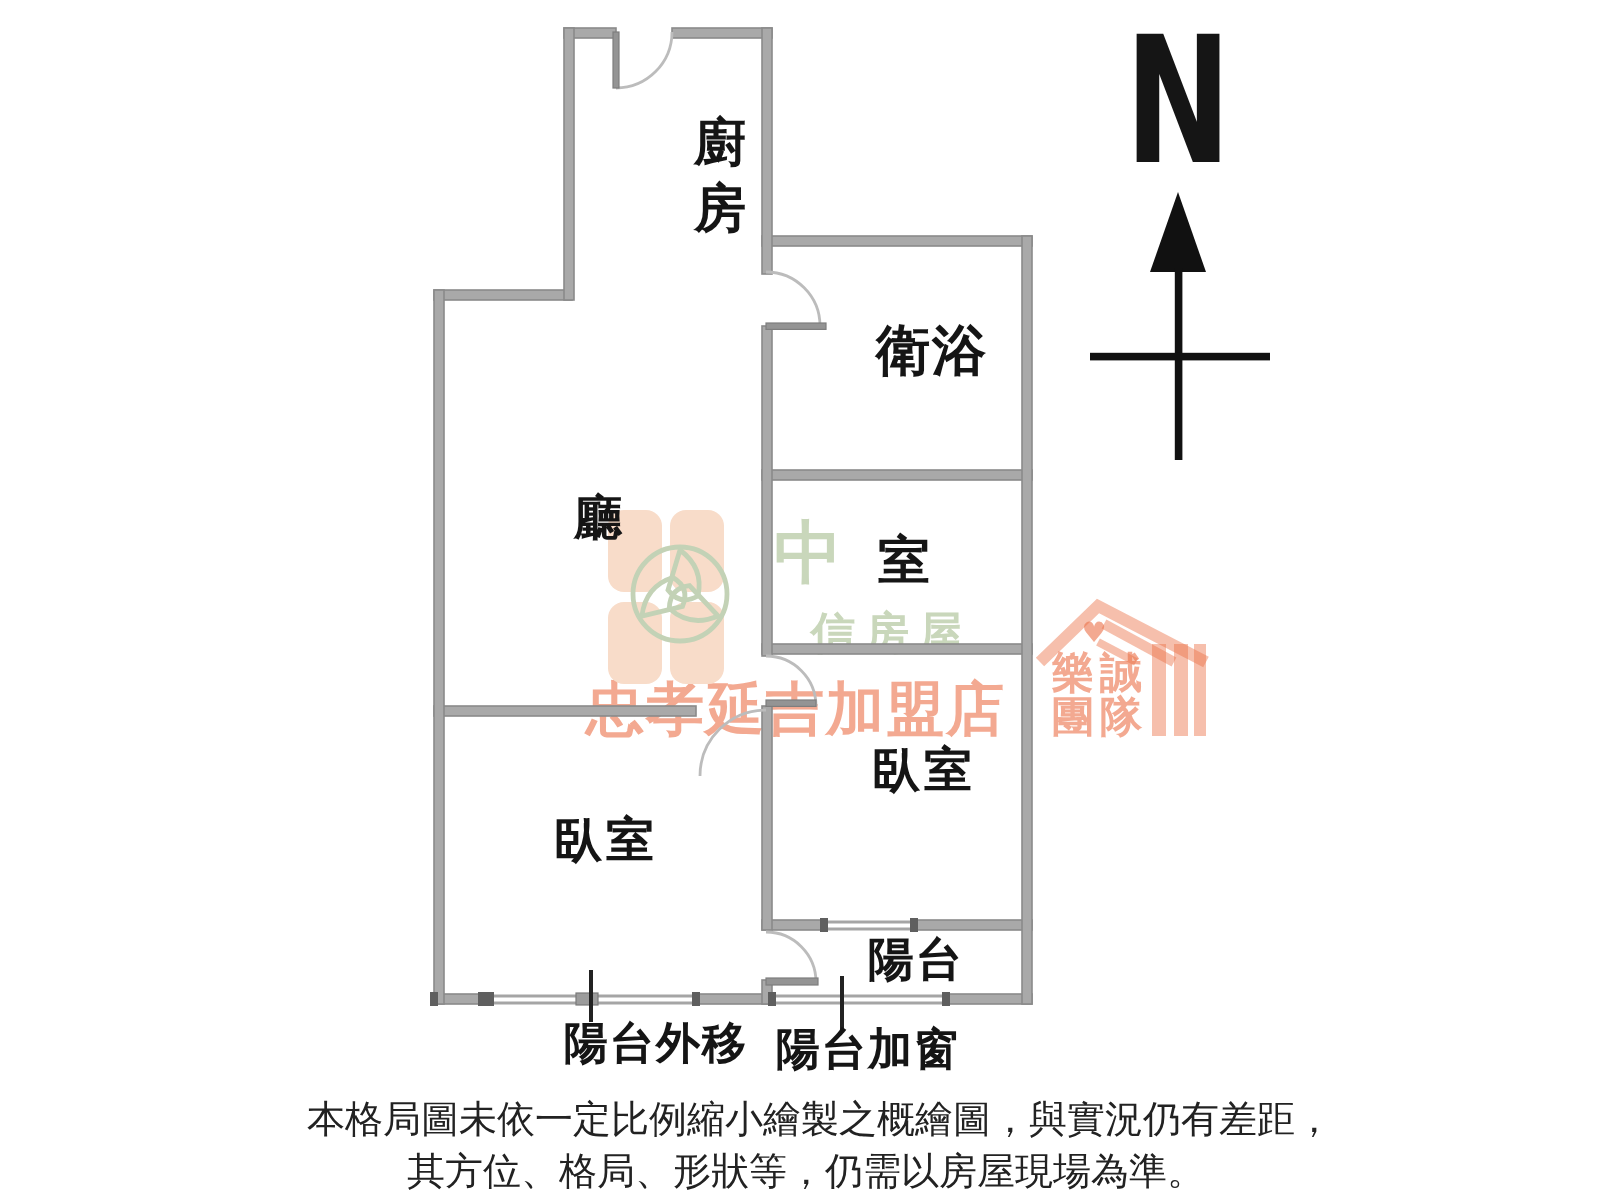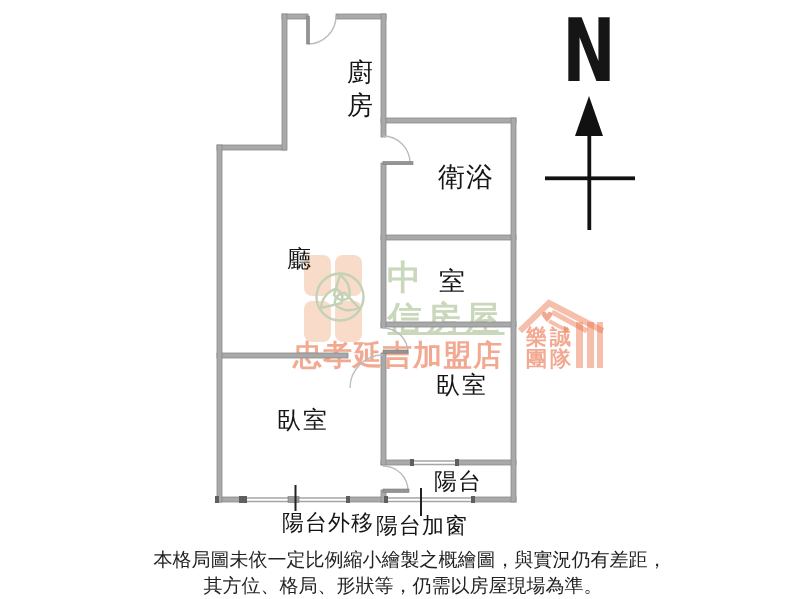--- a/index.html
+++ b/index.html
@@ -15,28 +15,28 @@
   .plan-svg{position:absolute;left:0;top:0;z-index:2;}
   .lbl-layer{position:absolute;inset:0;z-index:3;}
   
   .wm{
     position:absolute;transform:translate(-50%,-50%);
     white-space:nowrap;font-weight:bold;line-height:1;
   }
   .wm-green{color:#c9d7bb;}
   .wm-orange{color:rgba(235,112,72,0.60);}
   .wm-brand-top{font-size:34px;letter-spacing:2px;}
-  .wm-brand-bot{font-size:34px;letter-spacing:5px;text-decoration:underline;}
+  .wm-brand-bot{font-size:22px;letter-spacing:5px;}
   .wm-store{font-size:29px;letter-spacing:1px;}
   .wm-team{font-size:21px;letter-spacing:3px;}
   .wm-heart{font-size:14px;}
   
   .lbl{
     position:absolute;transform:translate(-50%,-50%);
-    white-space:nowrap;color:#151515;font-weight:normal;line-height:1;
+    white-space:nowrap;color:#151515;font-weight:bold;line-height:1;
   }
   .lbl-kitchen{font-size:26px;white-space:normal;width:30px;
     word-break:break-all;text-align:center;line-height:33px;}
   .lbl-bath{font-size:27px;letter-spacing:1px;}
   .lbl-living{font-size:24px;}
   .lbl-room{font-size:26px;}
   .lbl-bed{font-size:24px;letter-spacing:2px;}
   .lbl-balcony{font-size:23px;letter-spacing:1px;}
   .lbl-ann{font-size:22px;letter-spacing:1px;padding-left:44px;}
   .lbl-n{
@@ -162,19 +162,19 @@
 
   <div class="lbl-layer">
     <div class="lbl lbl-kitchen" style="left:360px;top:89px">廚房</div>
     <div class="lbl lbl-bath" style="left:466px;top:176px">衛浴</div>
     <div class="lbl lbl-living" style="left:299px;top:259px">廳</div>
     <div class="lbl lbl-room" style="left:452px;top:281px">室</div>
     <div class="lbl lbl-bed" style="left:303px;top:420px">臥室</div>
     <div class="lbl lbl-bed" style="left:462px;top:385px">臥室</div>
     <div class="lbl lbl-balcony" style="left:458px;top:481px">陽台</div>
     <div class="lbl lbl-ann" style="left:306px;top:523px">陽台外移</div>
-    <div class="lbl lbl-ann" style="left:400px;top:526px">陽台加窗</div>
+    <div class="lbl lbl-ann" style="left:412px;top:526px">陽台加窗</div>
     <div class="lbl lbl-n" style="left:589px;top:51px">N</div>
     <div class="disclaimer" style="left:410px;top:560px">本格局圖未依一定比例縮小繪製之概繪圖，與實況仍有差距，</div>
     <div class="disclaimer" style="left:403px;top:586px">其方位、格局、形狀等，仍需以房屋現場為準。</div>
   </div>
 
 </div>
 
 </body></html>

